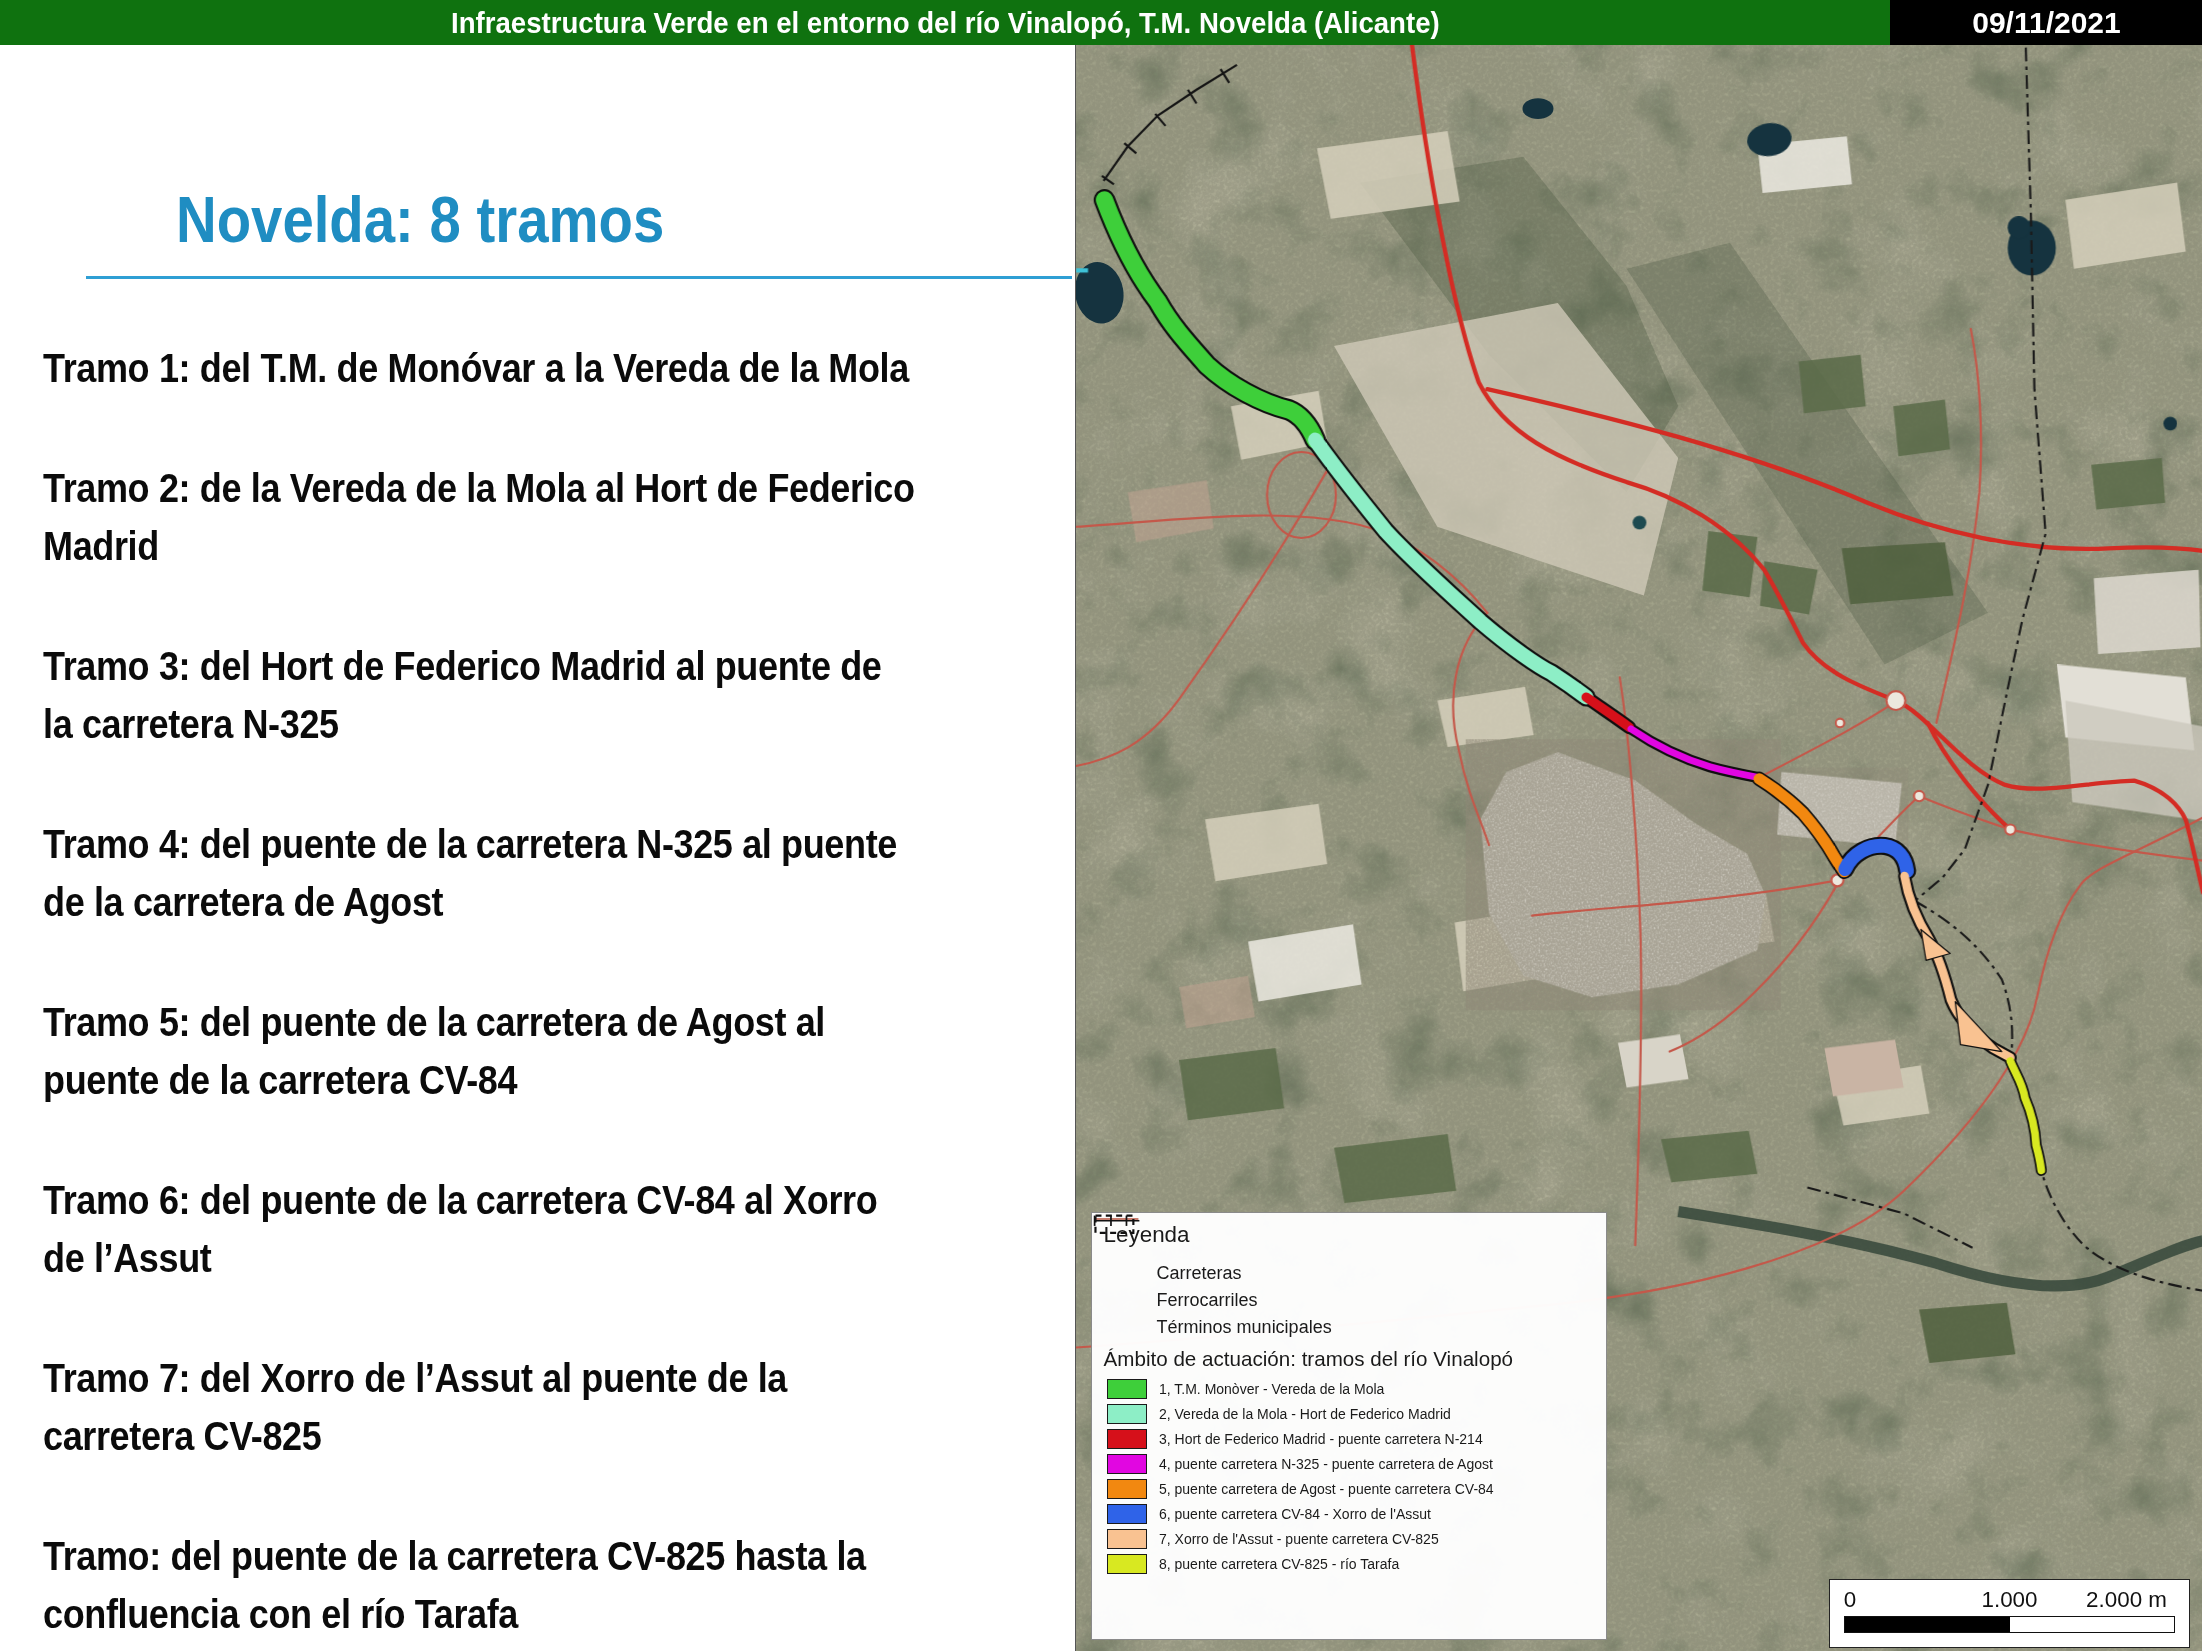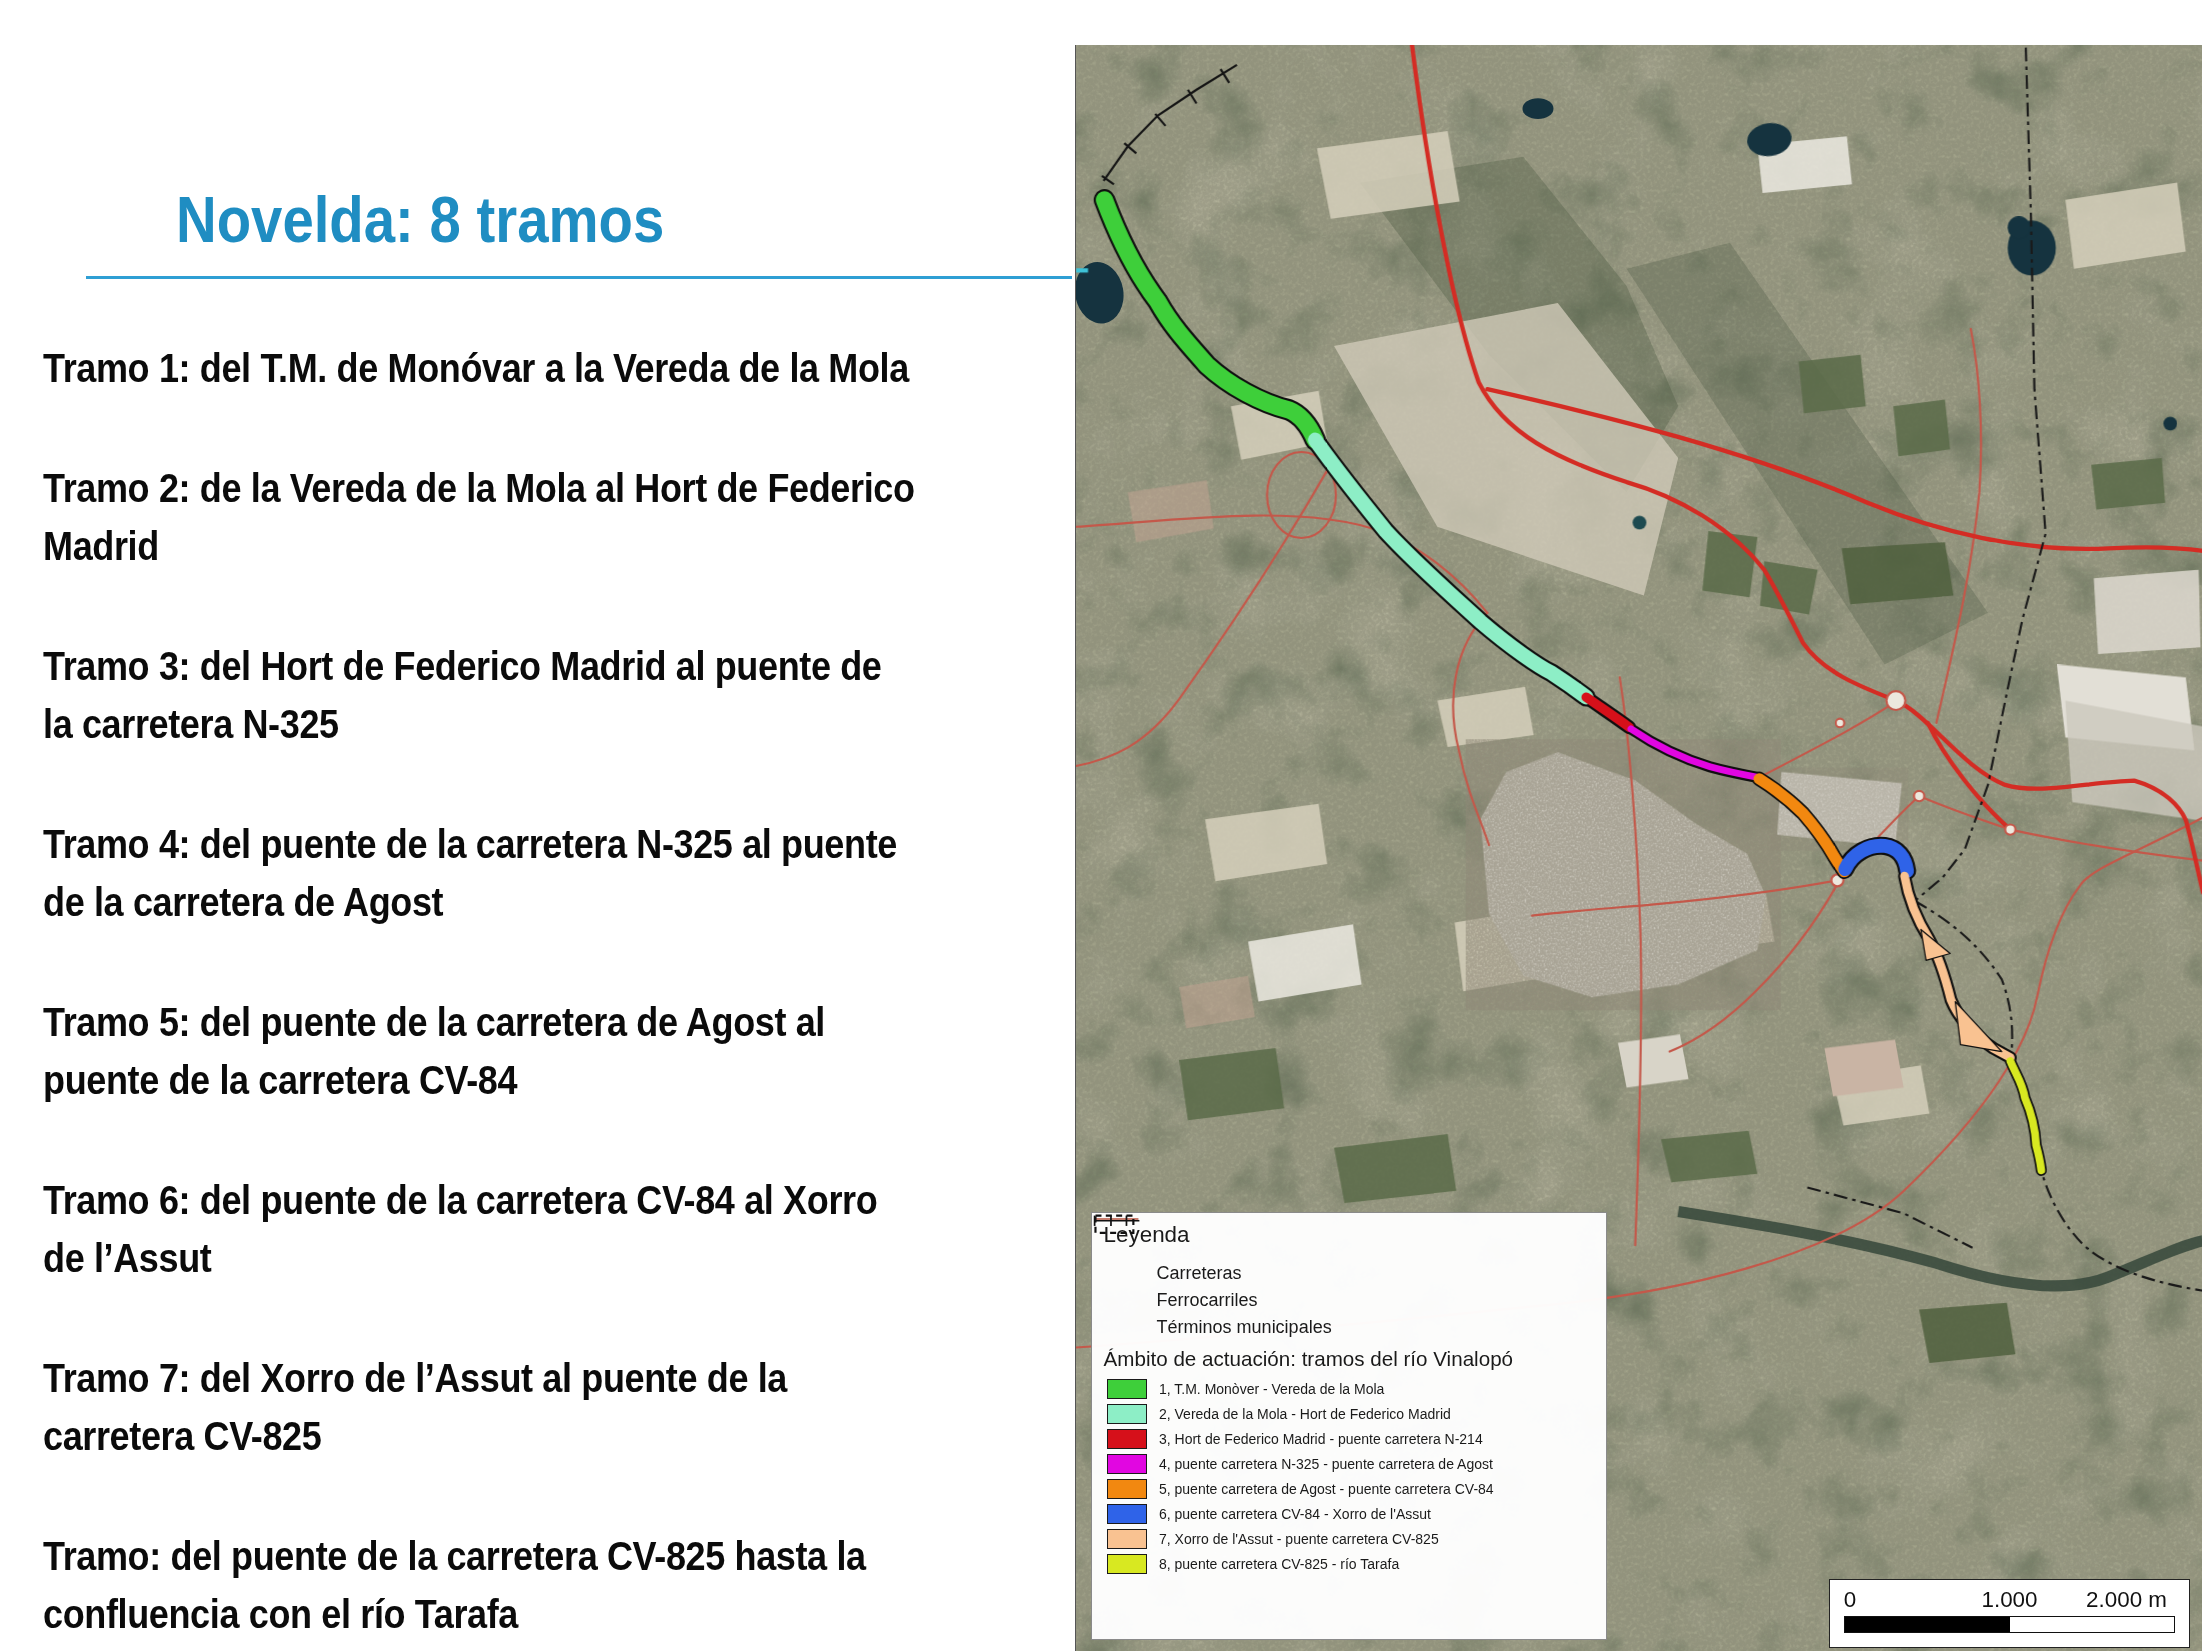--- a/index.html
+++ b/index.html
@@ -47,20 +47,28 @@
   .sb-end{position:absolute;right:22px;top:6.9px;text-align:right;}
   .scalebar-bar{position:relative;margin:1.7px 13.8px 0 13.8px;height:15.5px;border:1.7px solid #111;
                 background:#fff;}
   .scalebar-fill{position:absolute;left:0;top:0;bottom:0;width:50%;background:#000;}
 </style>
 </head>
 <body>
 
 <div class="slide">
 
+  <div class="header">
+    <div class="header-green" style="background-color: rgb(15, 114, 15);">
+      <div class="header-title">Infraestructura Verde en el entorno del río Vinalopó, T.M. Novelda (Alicante)</div>
+    </div>
+    <div class="date-box" style="background-color: rgb(0, 0, 0);">
+      <div class="date-text">09/11/2021</div>
+    </div>
+  </div>
 
   <div class="left-panel">
     <div class="page-title" style="color: rgb(31, 141, 194);">Novelda: 8 tramos</div>
     <div class="title-rule" style="background-color: rgb(47, 159, 212);"></div>
     <div class="tramo-list">
       <p>Tramo 1: del T.M. de Monóvar a la Vereda de la Mola</p>
       <p>Tramo 2: de la Vereda de la Mola al Hort de Federico
 Madrid</p>
       <p>Tramo 3: del Hort de Federico Madrid al puente de
 la carretera N-325</p>

